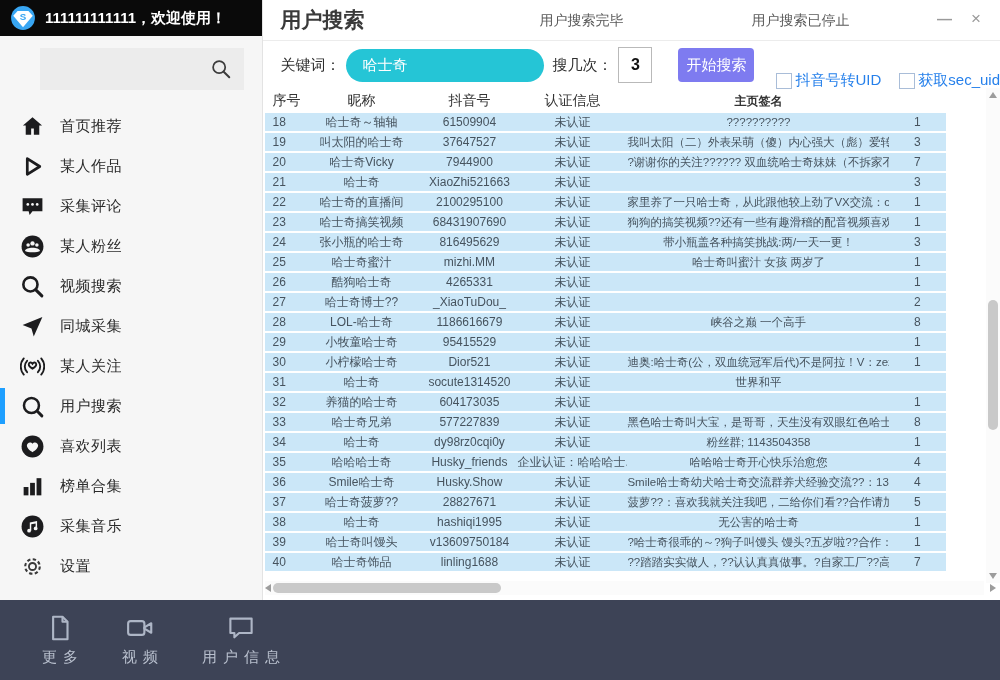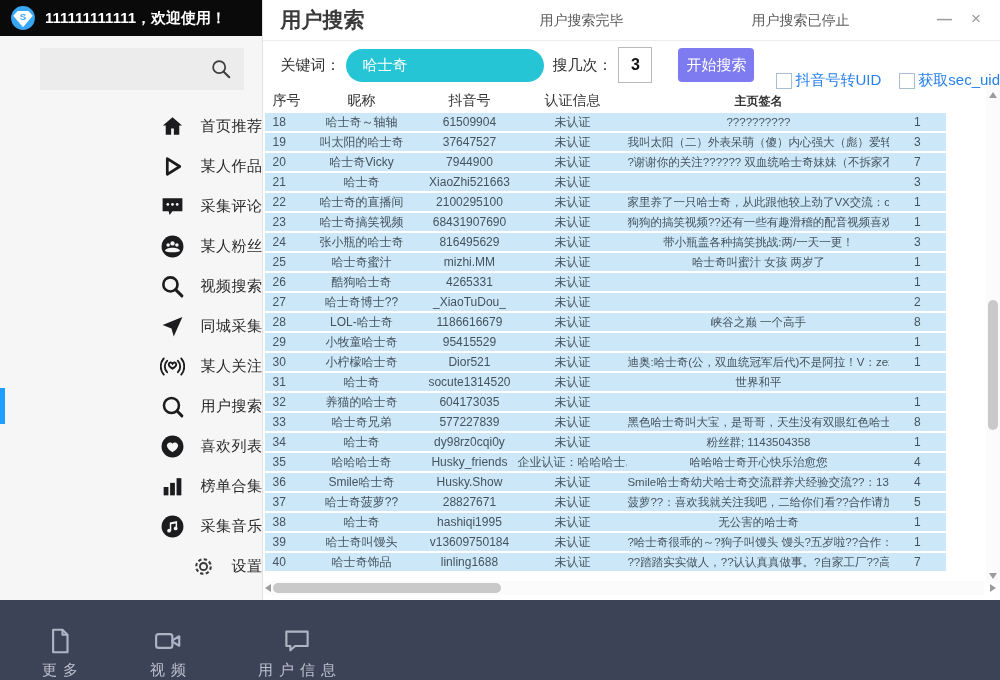--- a/index.html
+++ b/index.html
@@ -15,21 +15,21 @@
   .logo{width:26px;height:26px;flex:none;}
   .logo svg{width:26px;height:26px;display:block;}
   .welcome{color:#fff;font-weight:bold;font-size:15px;white-space:nowrap;}
   .sidebar-search{margin:12px 18px 0 40px;height:42px;background:#ececec;
                   display:flex;align-items:center;justify-content:flex-end;
                   padding-right:12px;cursor:text;}
   .sidebar-search .s-icon{width:22px;height:22px;color:#3c3c3c;}
   .sidebar-search .s-icon svg{width:22px;height:22px;}
   .menu{margin-top:16px;display:flex;flex-direction:column;}
   .side-item{height:40px;display:flex;align-items:center;gap:15px;
-             padding-left:10px;position:relative;cursor:pointer;color:#2b2b2b;justify-content:flex-end;}
+             padding-left:20px;position:relative;cursor:pointer;color:#2b2b2b;}
   .side-item .side-icon{width:25px;height:25px;color:#1c1c1e;flex:none;display:flex;}
   .side-item .side-icon svg{width:25px;height:25px;}
   .side-item .side-label{font-size:15px;letter-spacing:.5px;}
   .side-item.active::before{content:"";position:absolute;left:0;top:2px;
              width:5px;height:36px;background:#1e9fff;}
   .settings-slot{margin-top:auto;margin-bottom:14px;}
   .settings-slot .side-item .side-icon{color:#3a3a3a;}
 
   
   .main{flex:1;display:flex;flex-direction:column;position:relative;background:#fff;
@@ -92,21 +92,21 @@
   .hscroll .thumb{position:absolute;top:2px;left:8px;width:228px;height:10px;
                   background:#c9c9c9;border-radius:6px;}
   .harr{width:0;height:0;position:absolute;top:3px;}
   .harr.left{left:0;border-top:4px solid transparent;border-bottom:4px solid transparent;
              border-right:6px solid #9c9c9c;}
   .harr.right{right:-12px;border-top:4px solid transparent;border-bottom:4px solid transparent;
              border-left:6px solid #9c9c9c;}
 
   
   .bottombar{position:absolute;left:0;bottom:0;width:1000px;height:80px;
-             background:#3d4356;display:flex;align-items:flex-end;gap:60px;
+             background:#3d4356;display:flex;align-items:center;gap:32px;
              padding-left:36px;box-sizing:border-box;}
   .bb-item{display:flex;flex-direction:column;align-items:center;gap:5px;cursor:pointer;}
   .bb-item .bb-icon{width:30px;height:30px;color:#aeb6c6;display:flex;}
   .bb-item .bb-icon svg{width:30px;height:30px;}
   .bb-item .bb-label{color:#b9c0ce;font-size:15px;letter-spacing:6px;
                      white-space:nowrap;padding-left:6px;}
 </style>
 </head>
 <body>
 

